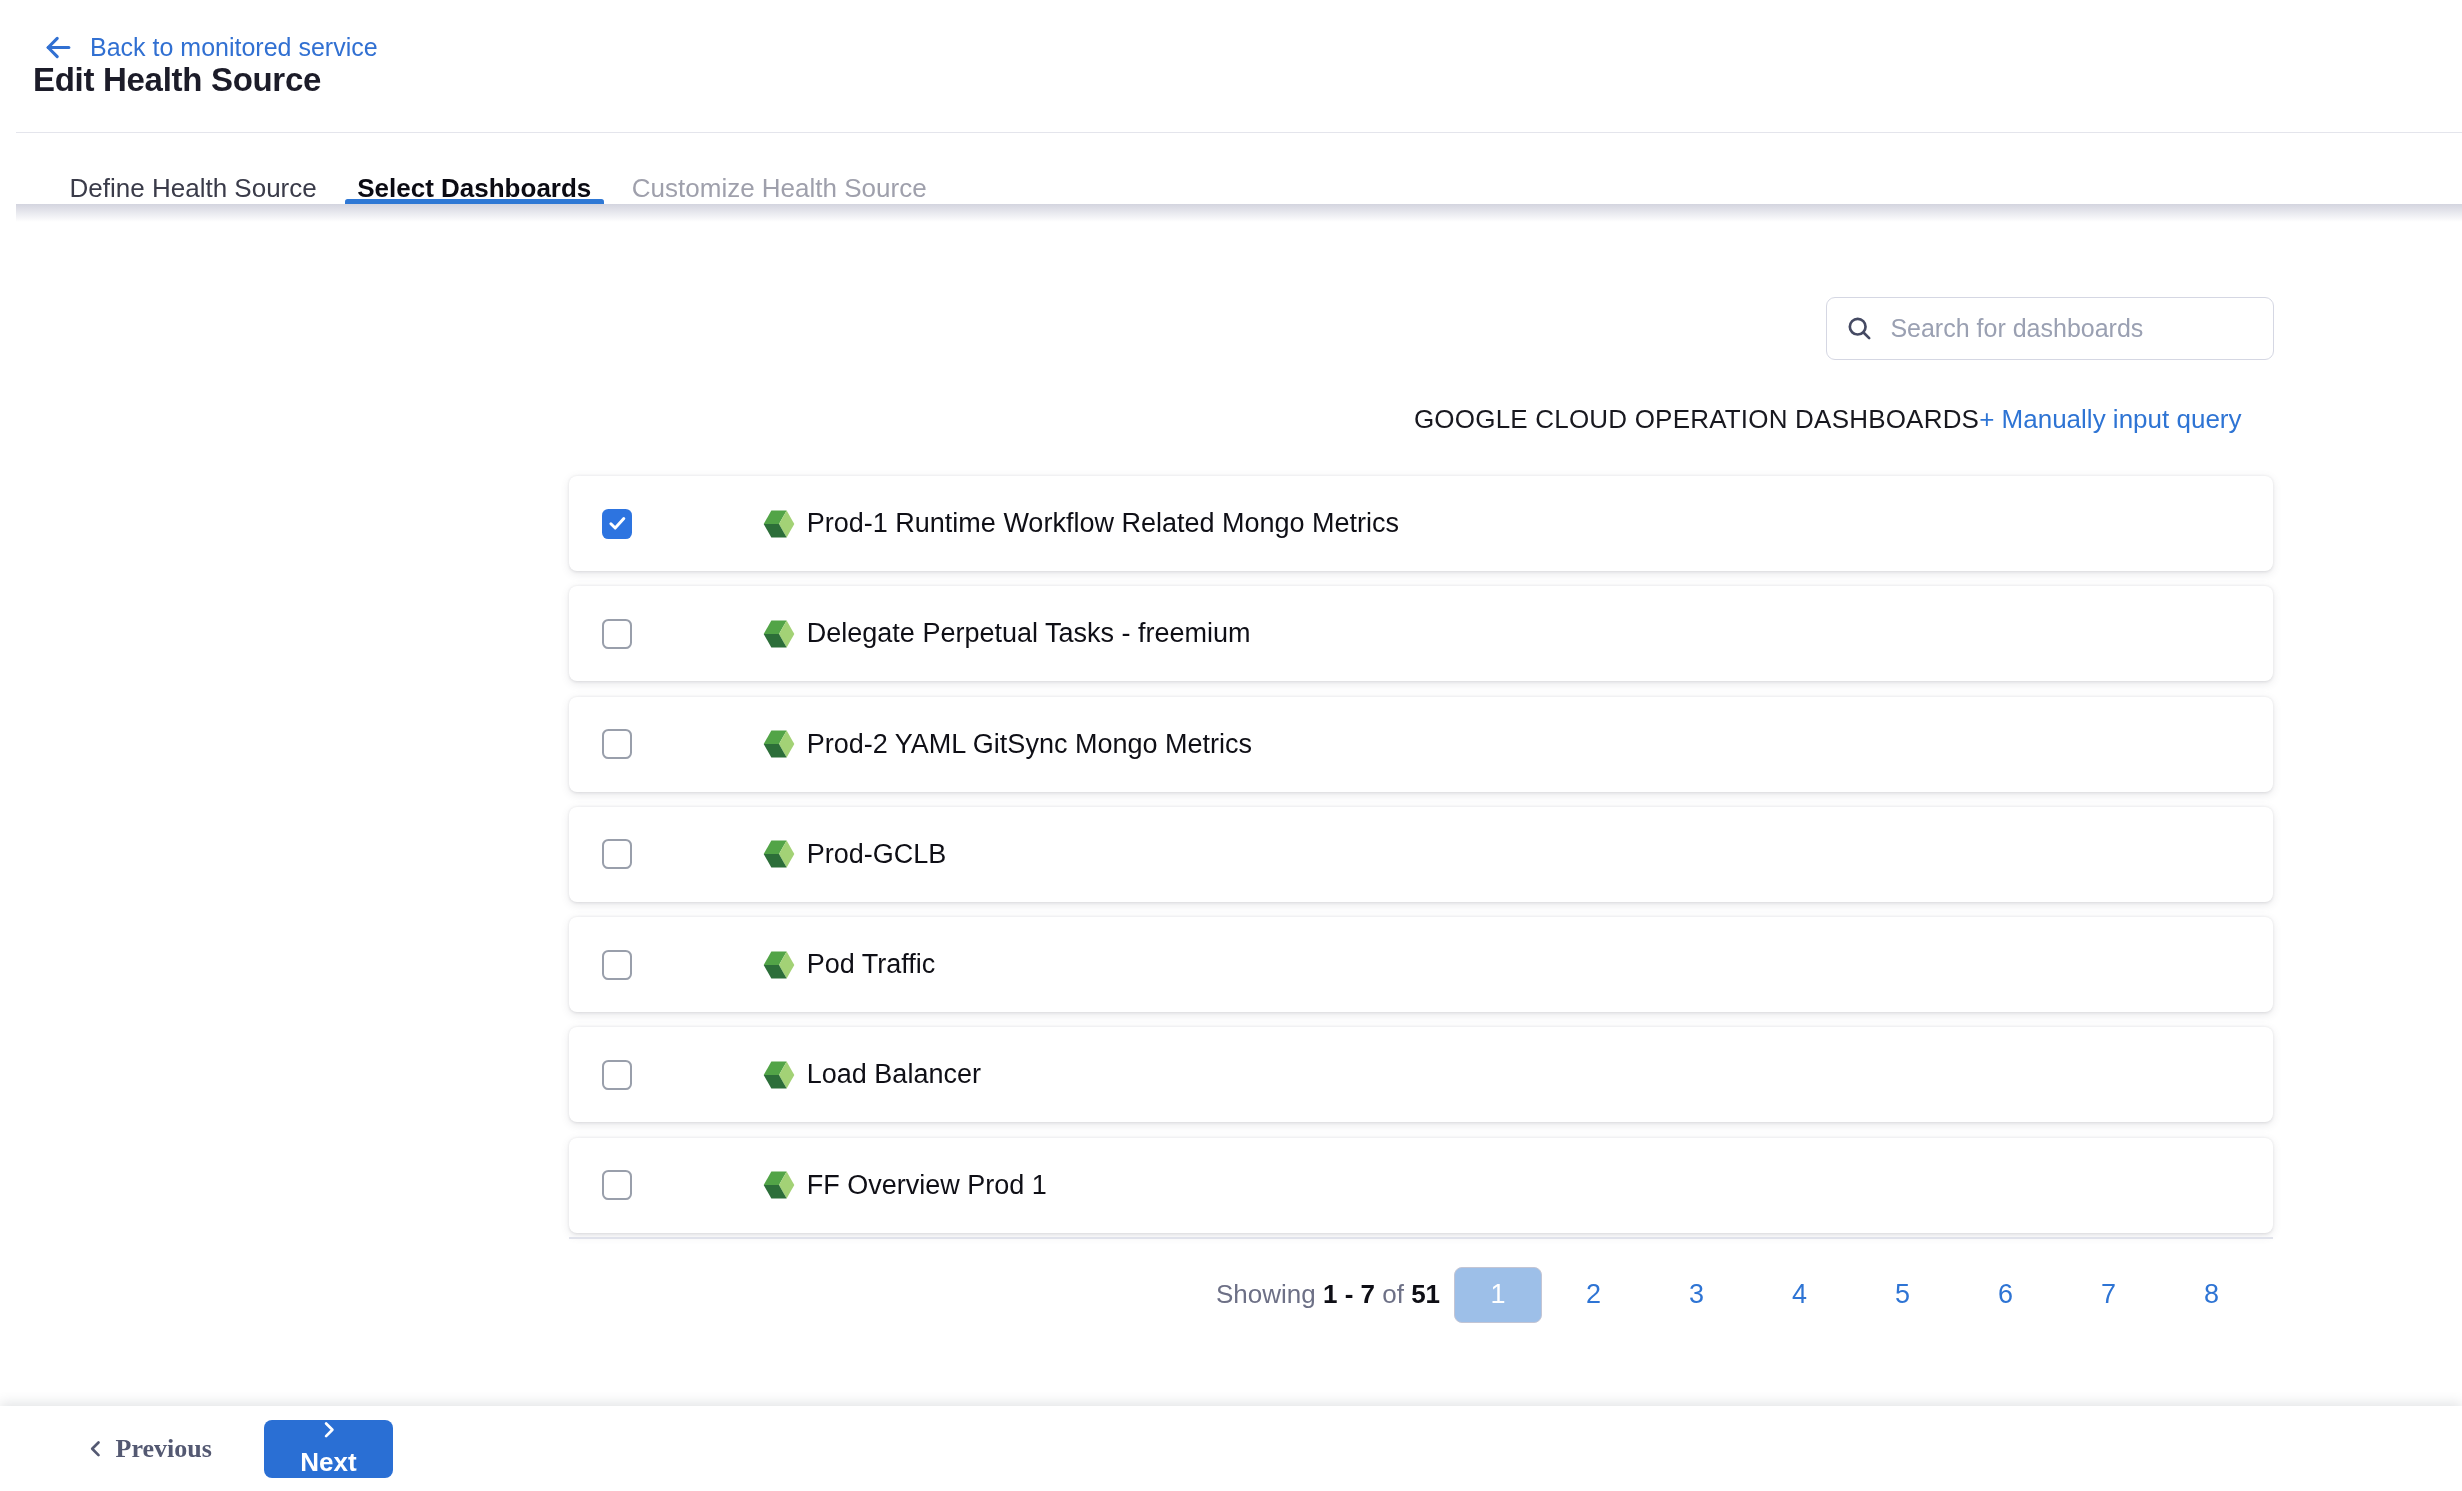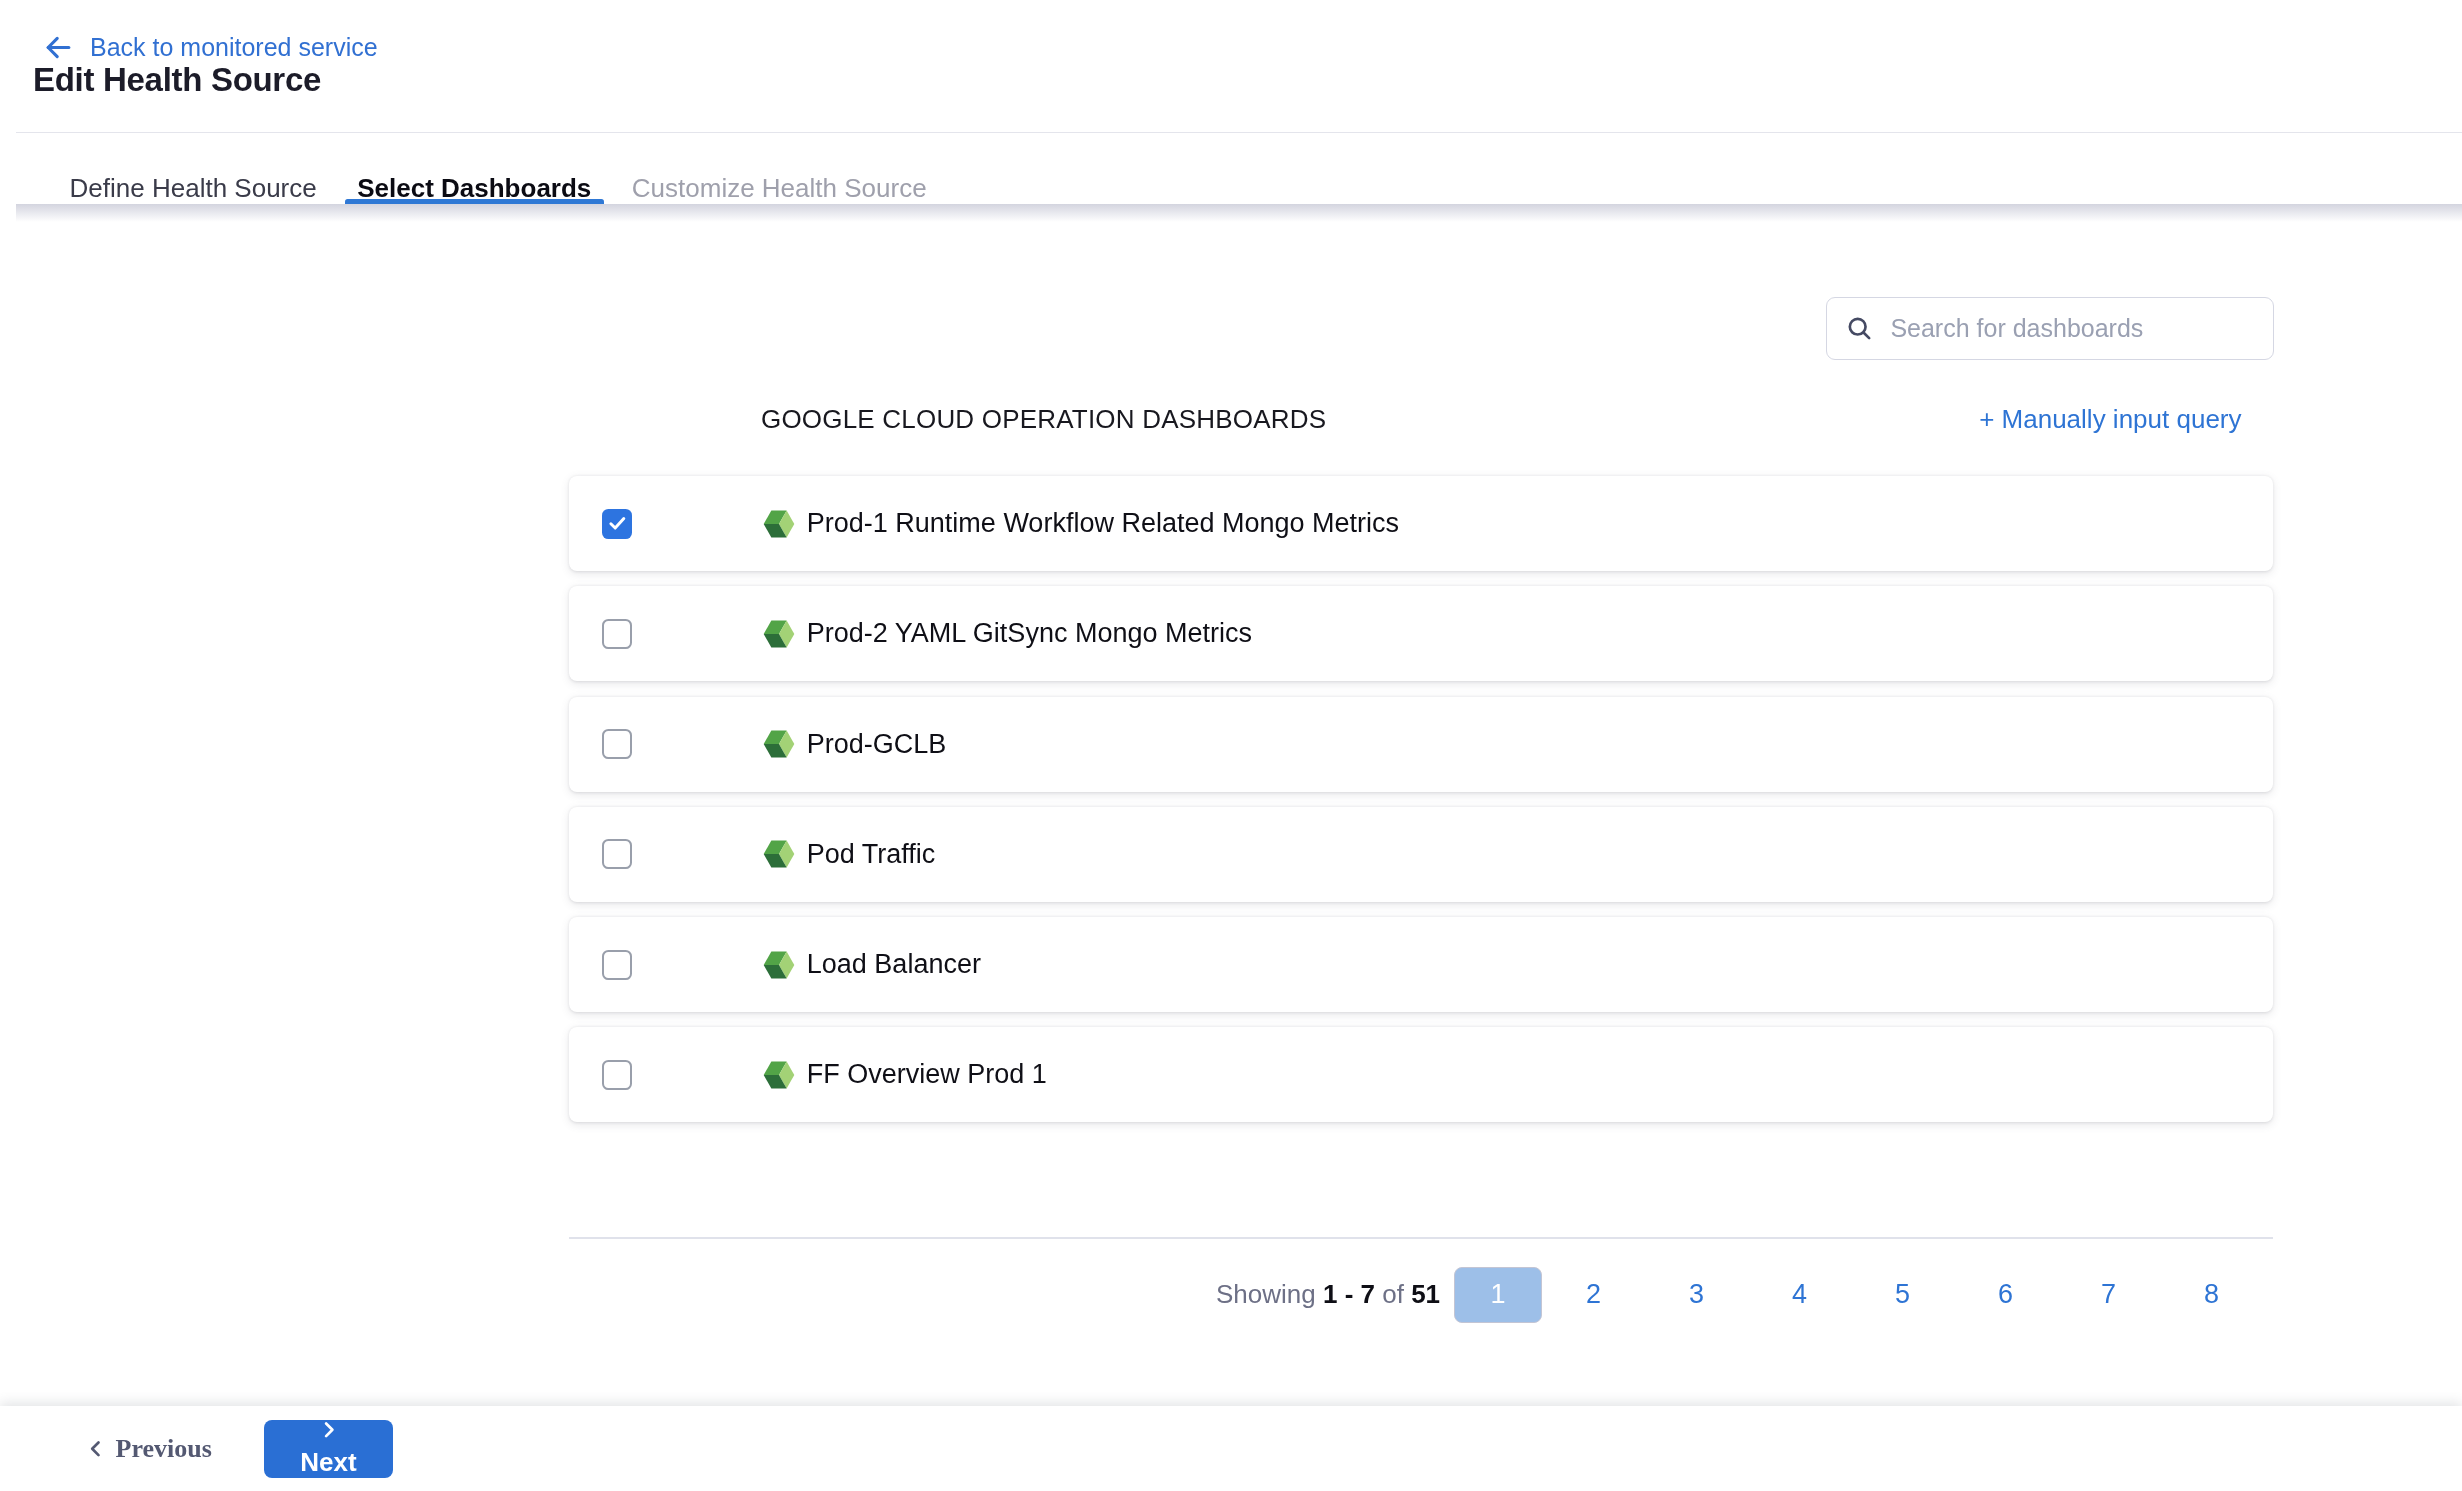--- a/index.html
+++ b/index.html
@@ -44,21 +44,21 @@
   }
   .search-box svg{width:29px;height:29px;margin:0 14.4px 0 18px;flex:0 0 auto;}
   .search-box input{
     border:none;outline:none;flex:1;font-size:25px;color:#30303c;background:transparent;
     font-family:inherit;padding-right:14.4px;
   }
   .search-box input::placeholder{color:#9aa0b2;}
   
   .section-head{
     position:absolute;left:569px;top:399px;width:1704px;height:41px;
-    display:flex;align-items:center;justify-content:space-between;box-sizing:border-box;
+    display:flex;align-items:center;justify-content:flex-end;box-sizing:border-box;
     padding-left:192px;padding-right:31.5px;
   }
   .section-heading{font-size:26px;color:#18181f;letter-spacing:0.2px;}
   .manual-query{font-size:26px;color:#2e74d4;cursor:pointer;text-decoration:none;white-space:nowrap;}
   
   .rows{position:absolute;left:569px;top:476px;width:1704px;}
   .row-card{
     height:95px;background:#fff;border-radius:8px;margin-bottom:15.3px;
     box-shadow:0 0.9px 2.7px rgba(40,41,61,0.10),0 2.7px 8px rgba(96,97,112,0.14);
     display:flex;align-items:center;cursor:pointer;
@@ -152,20 +152,33 @@
     <span class="hex">
       <svg viewBox="0 0 40 40" width="34" height="34">
         <polygon points="2,20 11,4 29,4 20,20" fill="#52a447"></polygon>
         <polygon points="29,4 38,20 29,36 20,20" fill="#a3d276"></polygon>
         <polygon points="2,20 20,20 29,36 11,36" fill="#2c6e39"></polygon>
       </svg>
     </span>
     <span class="row-label">Prod-1 Runtime Workflow Related Mongo Metrics</span>
   </div>
 
+  <div class="row-card">
+    <span class="cb unchecked">
+      
+    </span>
+    <span class="hex">
+      <svg viewBox="0 0 40 40" width="34" height="34">
+        <polygon points="2,20 11,4 29,4 20,20" fill="#52a447"></polygon>
+        <polygon points="29,4 38,20 29,36 20,20" fill="#a3d276"></polygon>
+        <polygon points="2,20 20,20 29,36 11,36" fill="#2c6e39"></polygon>
+      </svg>
+    </span>
+    <span class="row-label">Delegate Perpetual Tasks - freemium</span>
+  </div>
 
   <div class="row-card">
     <span class="cb unchecked">
       
     </span>
     <span class="hex">
       <svg viewBox="0 0 40 40" width="34" height="34">
         <polygon points="2,20 11,4 29,4 20,20" fill="#52a447"></polygon>
         <polygon points="29,4 38,20 29,36 20,20" fill="#a3d276"></polygon>
         <polygon points="2,20 20,20 29,36 11,36" fill="#2c6e39"></polygon>

